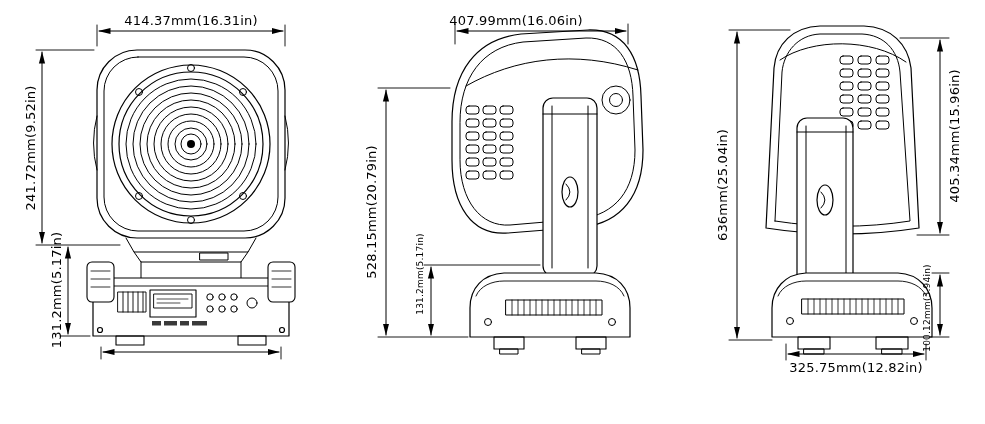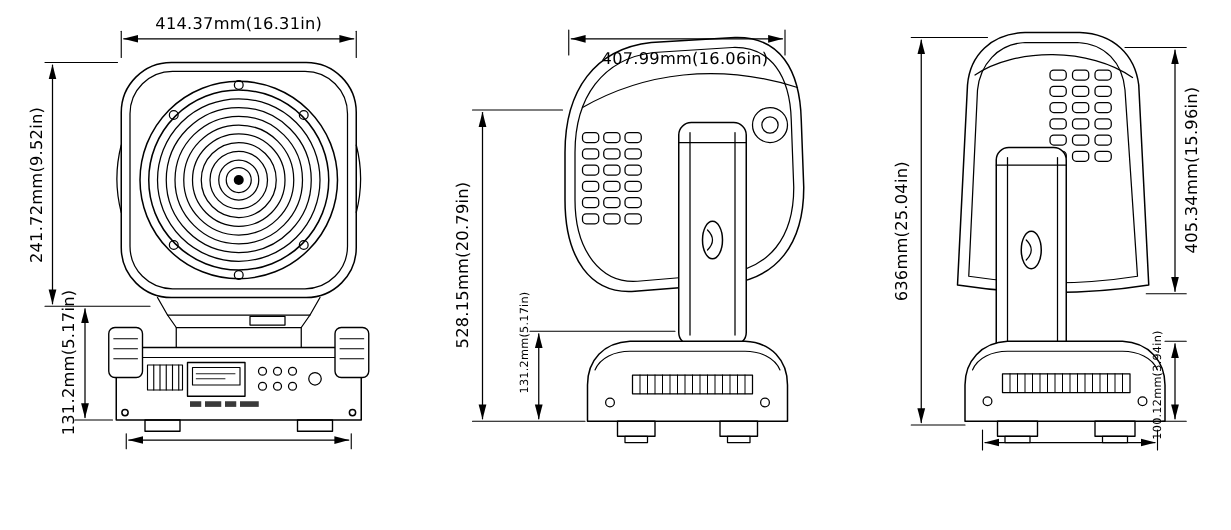--- a/index.html
+++ b/index.html
@@ -244,21 +244,22 @@
         <line x1="926" y1="344" x2="926" y2="360" stroke-width="0.9"></line>
         <line x1="788" y1="354" x2="924" y2="354" marker-start="url(#arrow)" marker-end="url(#arrow)"></line>
       </g>
     </g>
   </svg>
 
   <div class="dim-label" style="left:191px; top:20px;">414.37mm(16.31in)</div>
   <div class="dim-label v" style="left:30px; top:148px;">241.72mm(9.52in)</div>
   <div class="dim-label v" style="left:56px; top:290px;">131.2mm(5.17in)</div>
 
-  <div class="dim-label" style="left:548px; top:20px;margin-top:28px;">407.99mm(16.06in)</div>
+  <div class="dim-label" style="left:516px; top:20px;">407.99mm(16.06in)</div>
   <div class="dim-label v" style="left:371px; top:212px;">528.15mm(20.79in)</div>
   <div class="dim-label v sm" style="left:420px; top:274px;">131.2mm(5.17in)</div>
 
   <div class="dim-label v" style="left:722px; top:185px;">636mm(25.04in)</div>
   <div class="dim-label v" style="left:954px; top:136px;">405.34mm(15.96in)</div>
   <div class="dim-label v sm" style="left:927px; top:308px;">100.12mm(3.94in)</div>
+  <div class="dim-label" style="left:856px; top:367px;">325.75mm(12.82in)</div>
 
 </div>
 
 </body></html>

